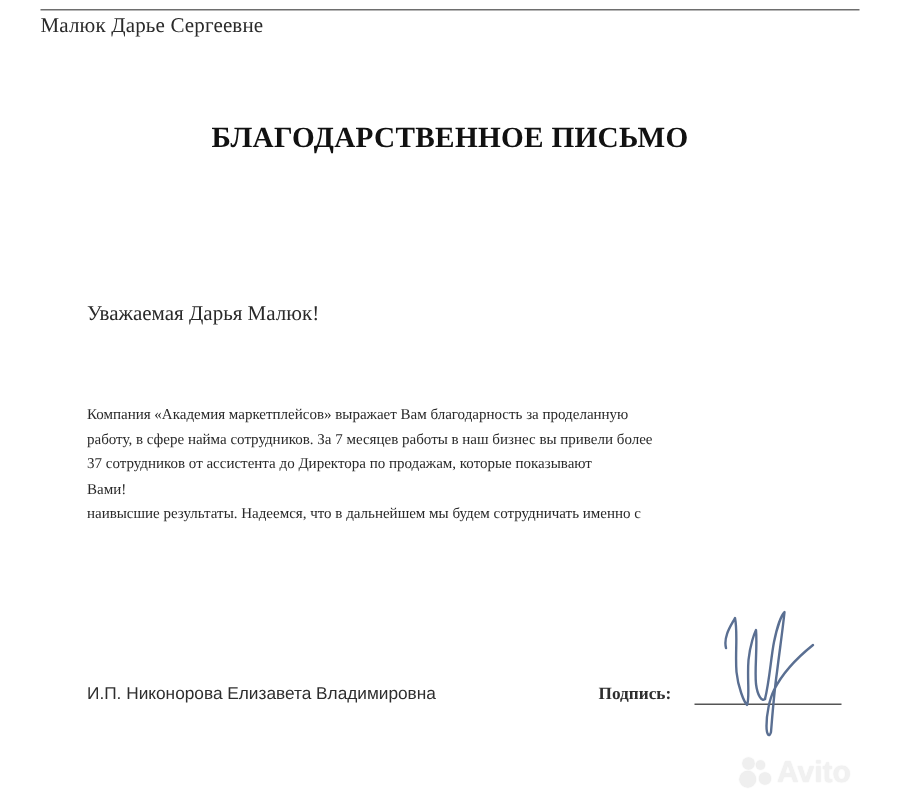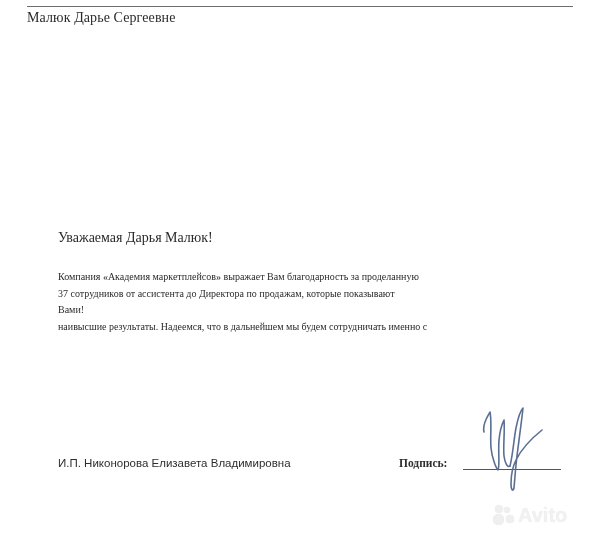--- a/index.html
+++ b/index.html
@@ -52,21 +52,20 @@
       white-space: nowrap;
     }
     .greeting {
       position: absolute;
       left: 58px;
       top: 202px;
       font-family: "Liberation Serif", "DejaVu Serif", serif;
       font-size: 14px;
       color: #2a2a2a;
       white-space: nowrap;
-      margin-top: 28px;
     }
     .body-text {
       position: absolute;
       left: 58px;
       top: 269px;
       width: 500px;
       font-family: "Liberation Serif", "DejaVu Serif", serif;
       font-size: 10px;
       line-height: 16.6px;
       color: #2a2a2a;
@@ -137,25 +136,27 @@
     }
   </style>
 </head>
 <body>
 
 <div class="page">
 
   <div class="header-rule"></div>
   <div class="header-name">Малюк Дарье Сергеевне</div>
 
+  <div class="title">БЛАГОДАРСТВЕННОЕ ПИСЬМО</div>
 
   <div class="greeting">Уважаемая Дарья Малюк!</div>
 
   <div class="body-text">
     <span class="body-line">Компания «Академия маркетплейсов» выражает Вам благодарность за проделанную</span>
+    <span class="body-line">работу, в сфере найма сотрудников. За 7 месяцев работы в наш бизнес вы привели более</span>
     <span class="body-line">37 сотрудников от ассистента до Директора по продажам, которые показывают</span>
     <span class="body-line">Вами!</span>
     <span class="body-line">наивысшие результаты. Надеемся, что в дальнейшем мы будем сотрудничать именно с</span>
   </div>
 
   <div class="signer-name">И.П. Никонорова Елизавета Владимировна</div>
   <div class="signature-label">Подпись:</div>
   <div class="signature-line"></div>
 
   <svg class="signature-mark" viewBox="0 0 70 92">

